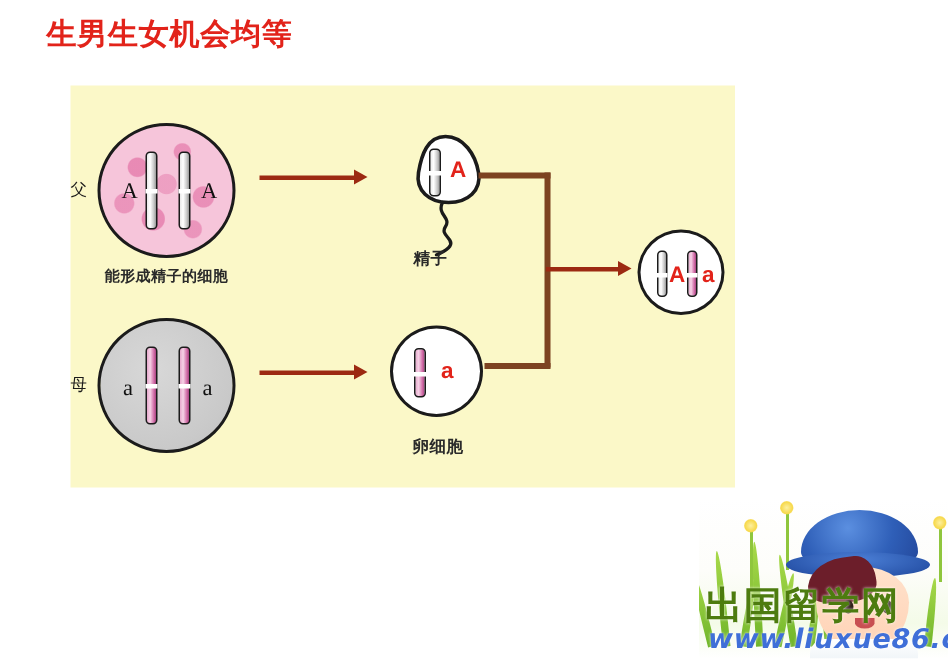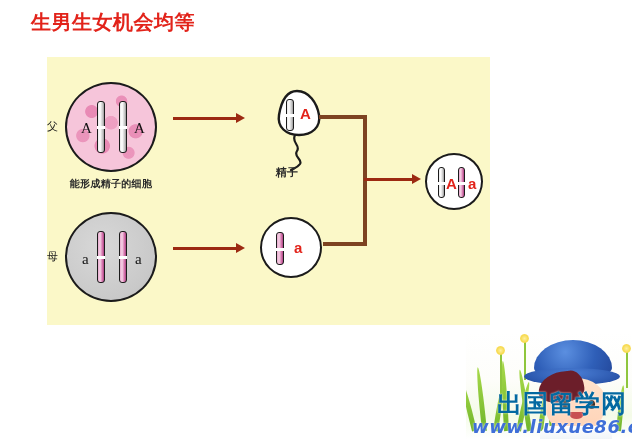--- a/index.html
+++ b/index.html
@@ -232,26 +232,25 @@
     left: 74px; top: 94px;
     width: 72px; height: 16px;
     background: linear-gradient(180deg,#ffffff 0%, #eef3f7 100%);
     border-radius: 10px 10px 0 0;
   }
   #wm-cn {
     position: absolute;
     left: 4px; top: 55px;
     font-size: 25px;
     font-weight: bold;
-    color: #0369a1;
+    color: #4d7c0f;
     letter-spacing: 1px;
     font-family: "DejaVu Sans", sans-serif;
     text-shadow: 0 0 2px rgba(255,255,255,.9);
     white-space: nowrap;
-    margin-left: 27px;
   }
   #wm-url {
     position: absolute;
     left: 6px; top: 84px;
     font-size: 18px;
     font-weight: bold;
     font-style: italic;
     color: #3f6fd8;
     letter-spacing: 0.5px;
     font-family: "DejaVu Sans", sans-serif;
@@ -305,20 +304,21 @@
         <div class="allele-red" style="left:45px; top:21px;">A</div>
       </div>
 
       <div class="cap" style="left:205px; top:108px; width:70px; font-size:11px;">精子</div>
 
       <div class="cell" id="egg-cell">
         <div class="chr chr-pink" style="left:14px; top:13px; width:8px; height:33px;"></div>
         <div class="allele-red" style="left:32px; top:21px;">a</div>
       </div>
 
+      <div class="cap" style="left:205px; top:233px; width:80px; font-size:11px;">卵细胞</div>
 
       <div class="brk-h" style="left:272px; top:58px; width:48px;"></div>
       <div class="brk-v" style="left:316px; top:58px; height:130px;"></div>
       <div class="brk-h" style="left:276px; top:185px; width:44px;"></div>
 
       <div class="arrow-line" style="left:317px; top:121px; width:50px; background:#9c2a12;"></div>
       <div class="arrow-head" style="left:365px; top:117px;"></div>
 
       <div class="cell" id="zygote-cell">
         <div class="chr chr-grey" style="left:11px; top:12px; width:7px; height:31px;"></div>

